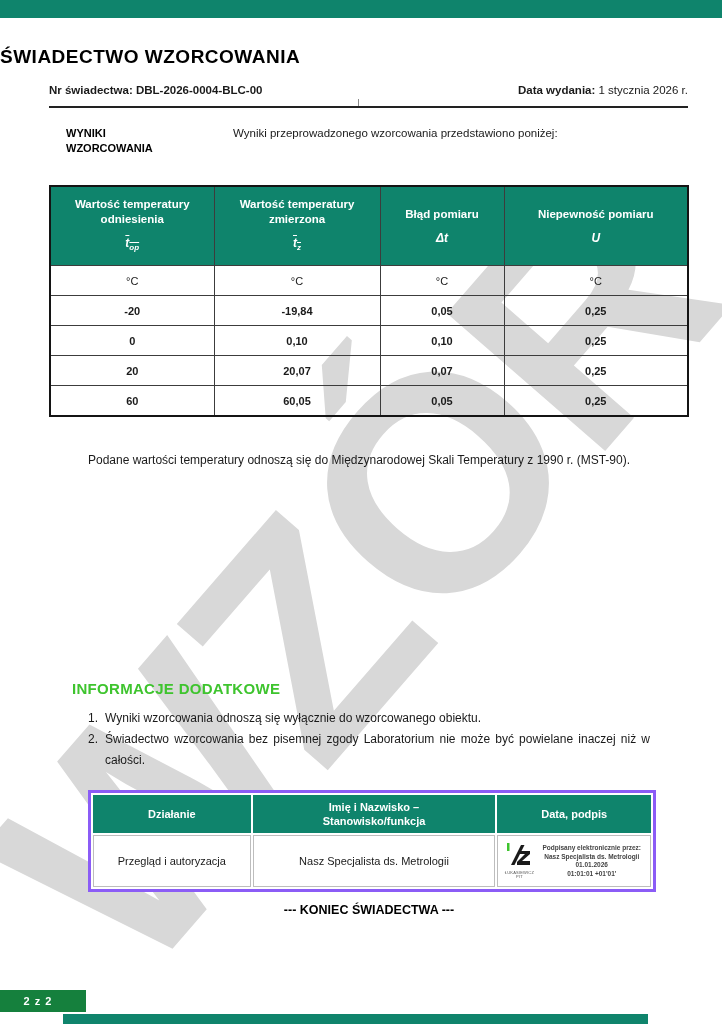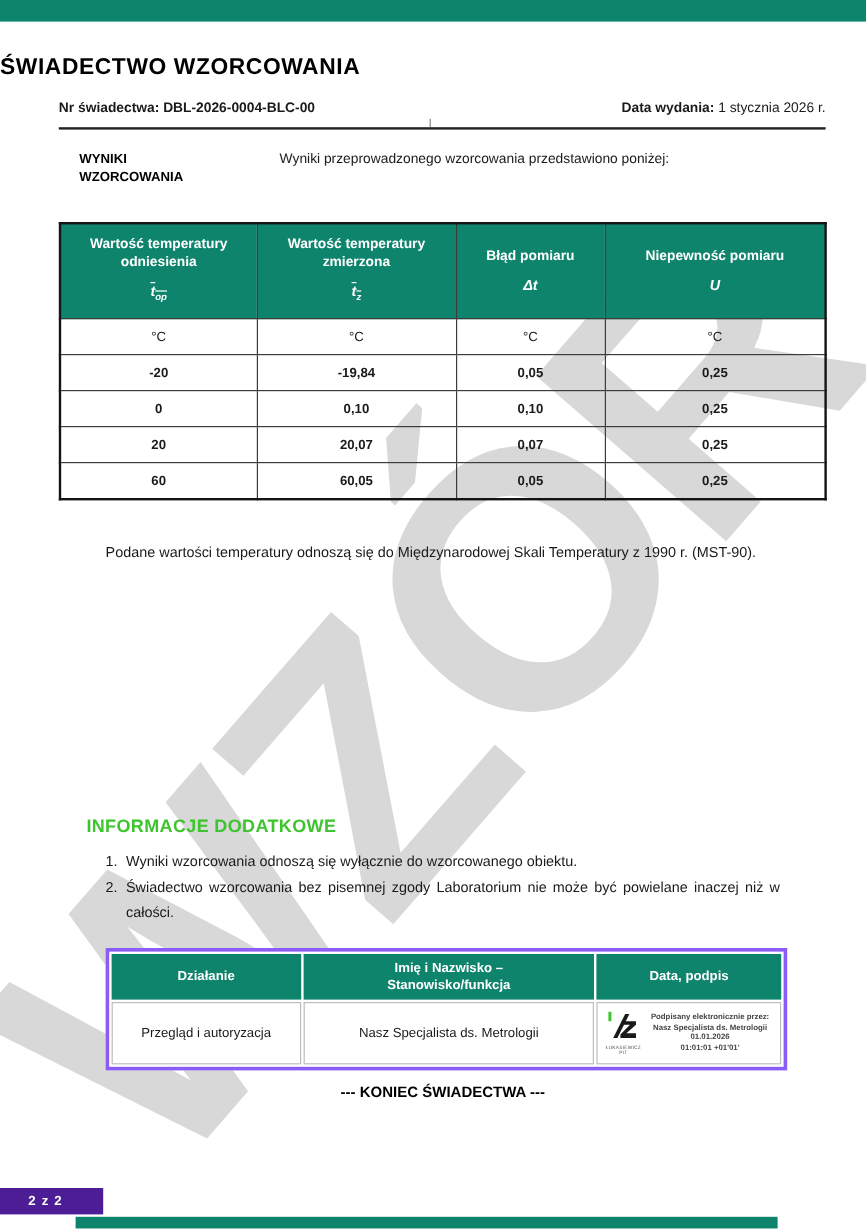--- a/index.html
+++ b/index.html
@@ -4,21 +4,21 @@
 <style>
   html,body{margin:0;padding:0;background:#ffffff;}
   .page{
     position:relative;width:722px;height:1024px;background:#ffffff;
     font-family:"Liberation Sans",sans-serif;color:#1a1a1a;overflow:hidden;
   }
   
   .top-bar{position:absolute;left:0;top:0;width:722px;height:18px;background:#0F846C;}
   .footer-bar{position:absolute;left:63px;top:1014px;width:585px;height:10px;background:#0F846C;}
   .page-badge{
-    position:absolute;left:0;top:990px;width:86px;height:22px;background:#4c1d95;
+    position:absolute;left:0;top:990px;width:86px;height:22px;background:#15803d;
     color:#ffffff;font-weight:bold;font-size:11px;display:flex;align-items:center;justify-content:center;
     padding-right:10px;box-sizing:border-box;letter-spacing:1px;
   }
   
   .watermark{
     position:absolute;left:355px;top:578px;transform:translate(-50%,-50%) rotate(-49deg);
     font-size:305px;font-weight:bold;color:#D8D8D8;letter-spacing:-6px;white-space:nowrap;
     z-index:1;line-height:1;
   }
   .content{position:relative;z-index:2;}

